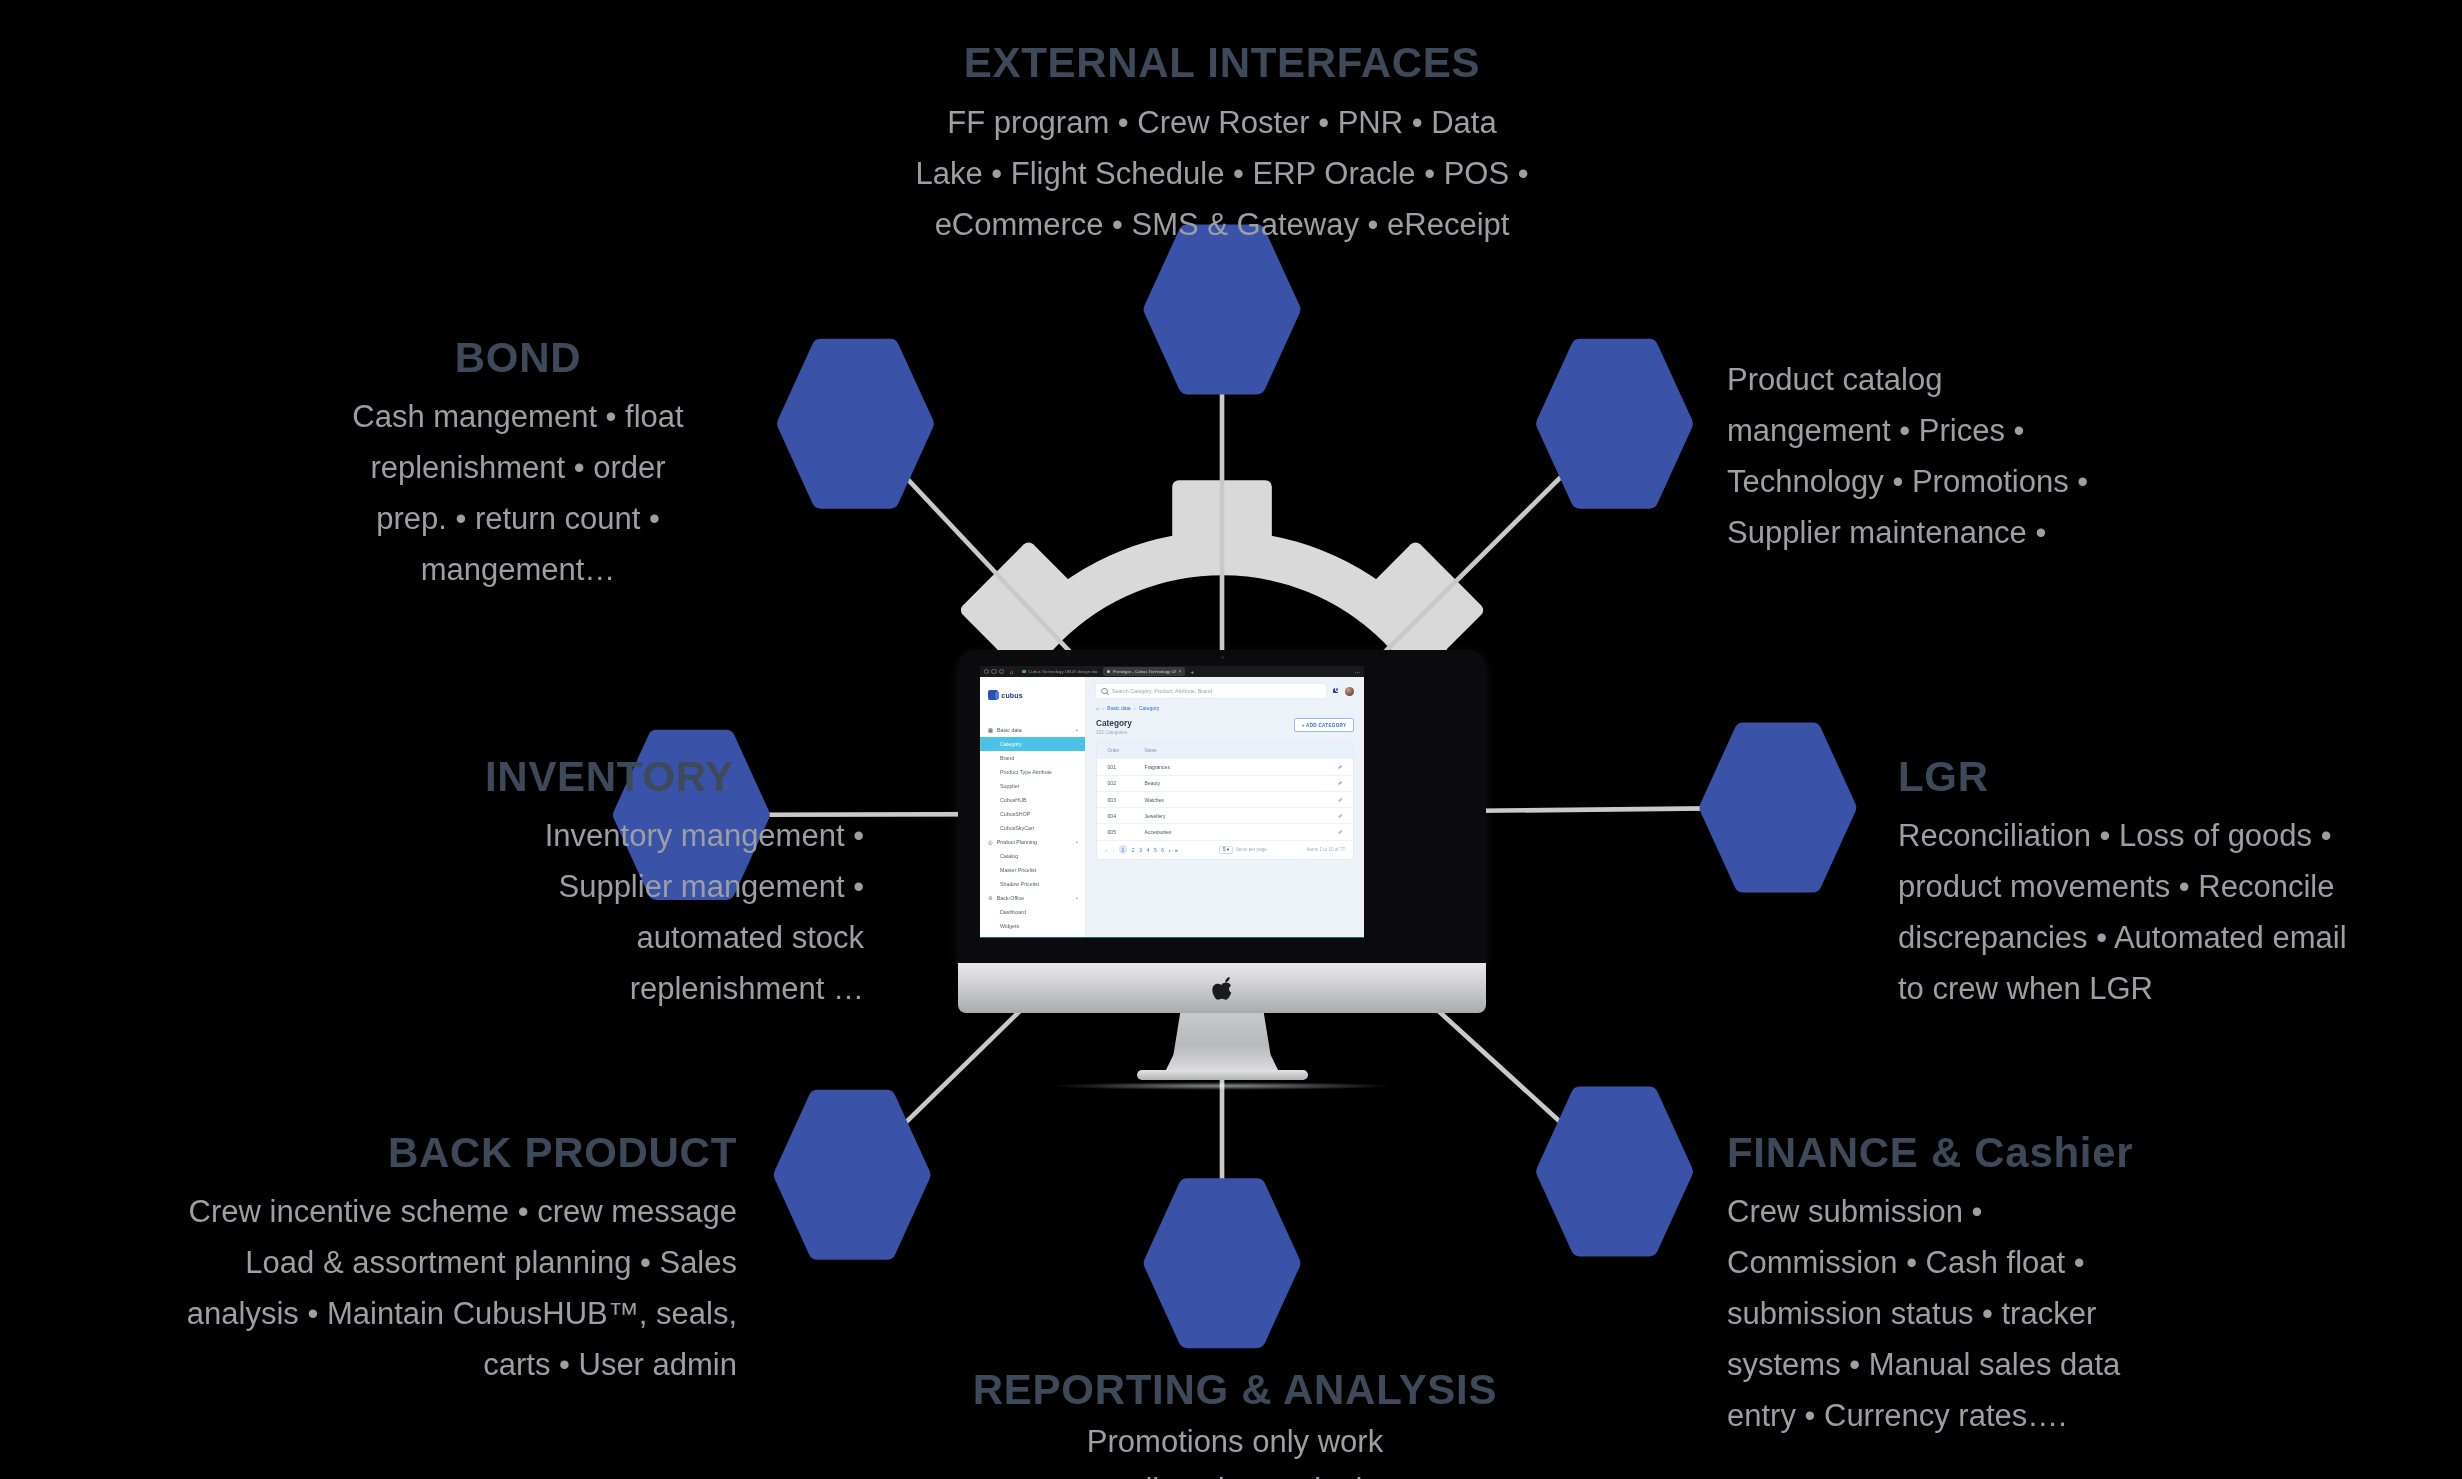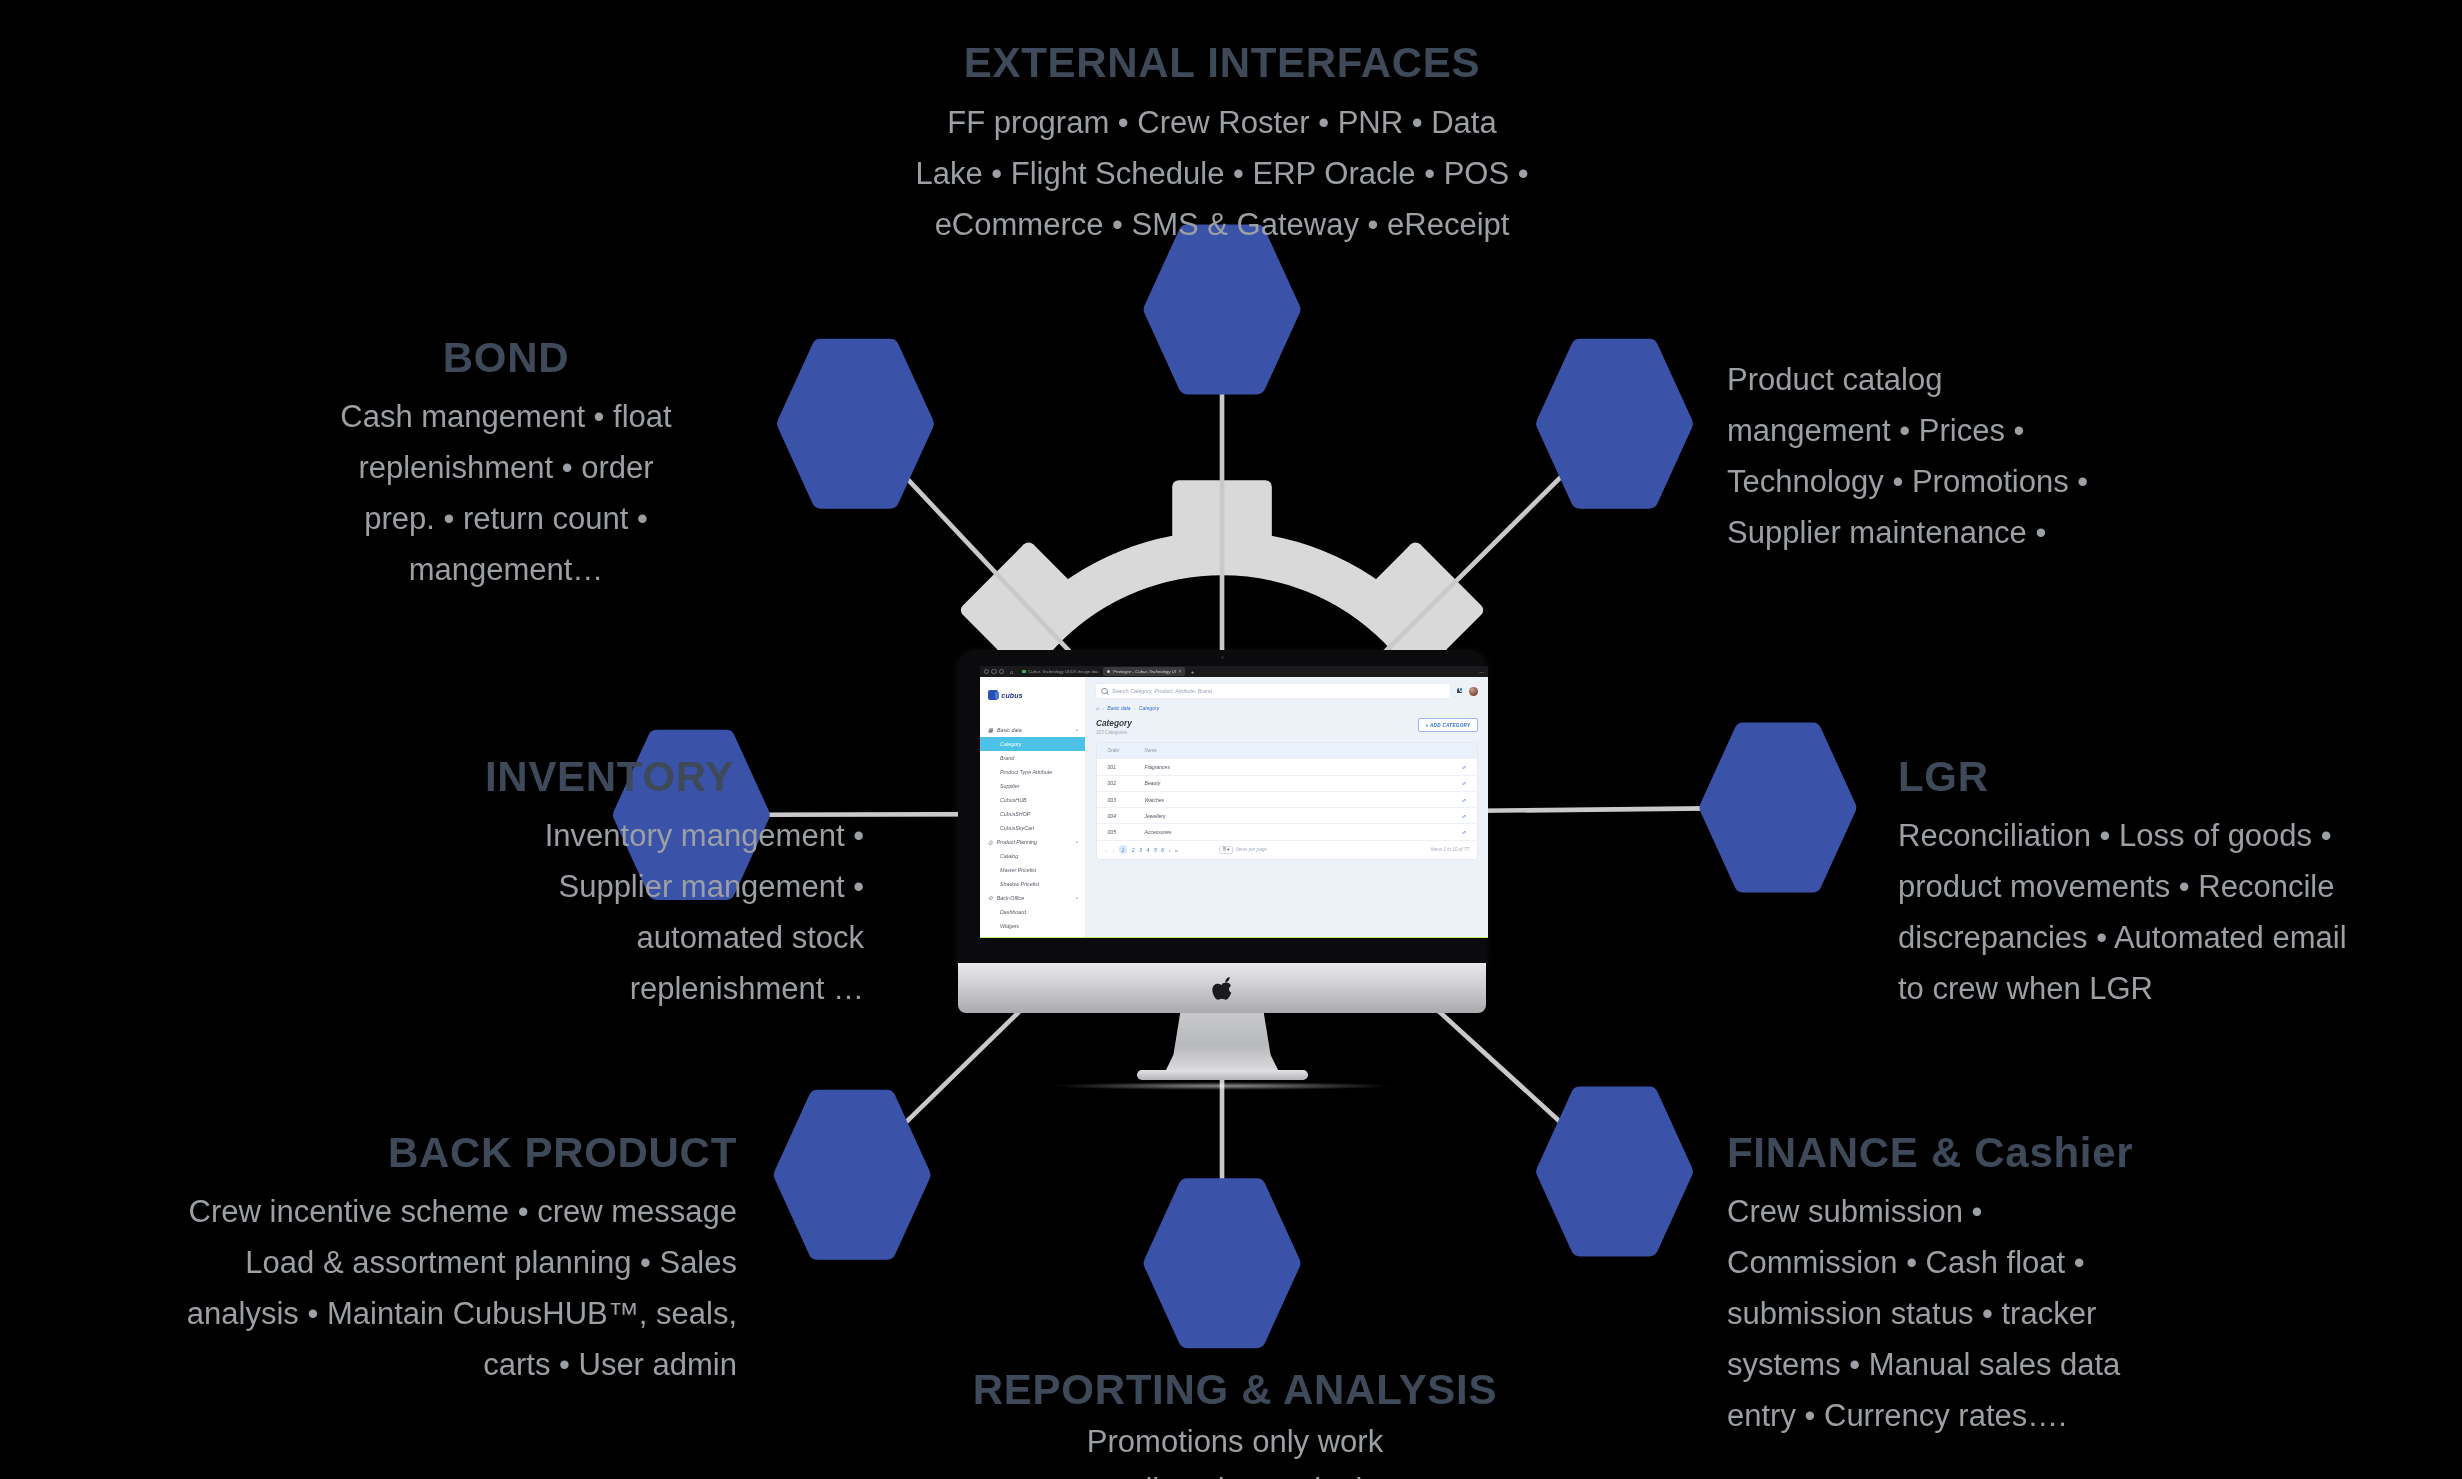--- a/index.html
+++ b/index.html
@@ -5,38 +5,38 @@
   html,body{margin:0;padding:0;background:#000;}
   #stage{position:relative;width:2462px;height:1479px;background:#000;overflow:hidden;
          font-family:"Liberation Sans", sans-serif;}
   #diagram-svg{position:absolute;left:0;top:0;z-index:1;}
 
   
   .node{position:absolute;z-index:3;margin-top:34px;}
   .node-title{font-weight:bold;font-size:42px;color:#3e4a59;letter-spacing:0.7px;}
   .node-body{margin-top:9.3px;font-size:31px;color:#9c9fa3;line-height:51px;}
   .n-external{left:757px;top:5.3px;width:930px;text-align:center;}
-  .n-bond{left:207px;top:300px;width:598px;text-align:center;}
+  .n-bond{left:219px;top:300px;width:598px;text-align:center;}
   .n-product{left:1727px;top:311px;width:704px;text-align:left;}
   .n-inventory{left:173px;top:719px;width:691px;text-align:right;}
   .n-inventory .node-title{padding-right:130px;}
   .n-lgr{left:1898px;top:719px;width:525px;text-align:left;}
   .n-backoffice{left:0;top:1095px;width:737px;text-align:right;}
   .n-finance{left:1727px;top:1095px;width:711px;text-align:left;}
   .n-reporting{left:903px;top:1332px;width:664px;text-align:center;}
   .n-reporting .node-body{margin-top:4px;line-height:48px;}
 
   
   .monitor{position:absolute;left:958px;top:650px;width:528px;z-index:2;}
   .bezel{position:relative;width:528px;height:313px;background:#0b0b0d;
          border-radius:17.3px 17.3px 2.7px 2.7px;box-shadow:0 2.7px 9.3px rgba(255,255,255,.08);}
   .camera{position:absolute;left:50%;top:6px;width:3.3px;height:3.3px;margin-left:-1.3px;
           border-radius:50%;background:#26262a;}
-  .screen{position:absolute;left:22px;top:16px;width:508px;height:272px;background:#bef264;
-          overflow:hidden;font-family:"Liberation Sans",sans-serif;font-style:italic;}
+  .screen{position:absolute;left:22px;top:16px;width:384px;height:272px;background:#0f766e;
+          overflow:hidden;font-family:"Liberation Sans",sans-serif;}
   .chin{position:relative;width:528px;height:50px;margin-top:0;
         background:linear-gradient(180deg,#e8e8ea 0%,#cfcfd2 45%,#a9aaad 100%);
         border-radius:0 0 8px 8px;display:flex;align-items:center;justify-content:center;}
   .neck{position:relative;width:113px;height:58px;margin:0 auto;
         background:linear-gradient(180deg,#c9c9cc,#b8b9bc 55%,#dcdcde);
         clip-path:polygon(13% 0,87% 0,93% 72%,100% 100%,0 100%,7% 72%);}
   .foot{position:relative;width:171px;height:10.6px;margin:-1.3px auto 0;
         background:linear-gradient(180deg,#e4e4e6,#b2b3b6);border-radius:5.3px;}
   .floor-glow{position:relative;width:345px;height:8px;margin:1.3px auto 0;
         background:radial-gradient(ellipse at center,rgba(255,255,255,.55),rgba(255,255,255,0) 70%);}

